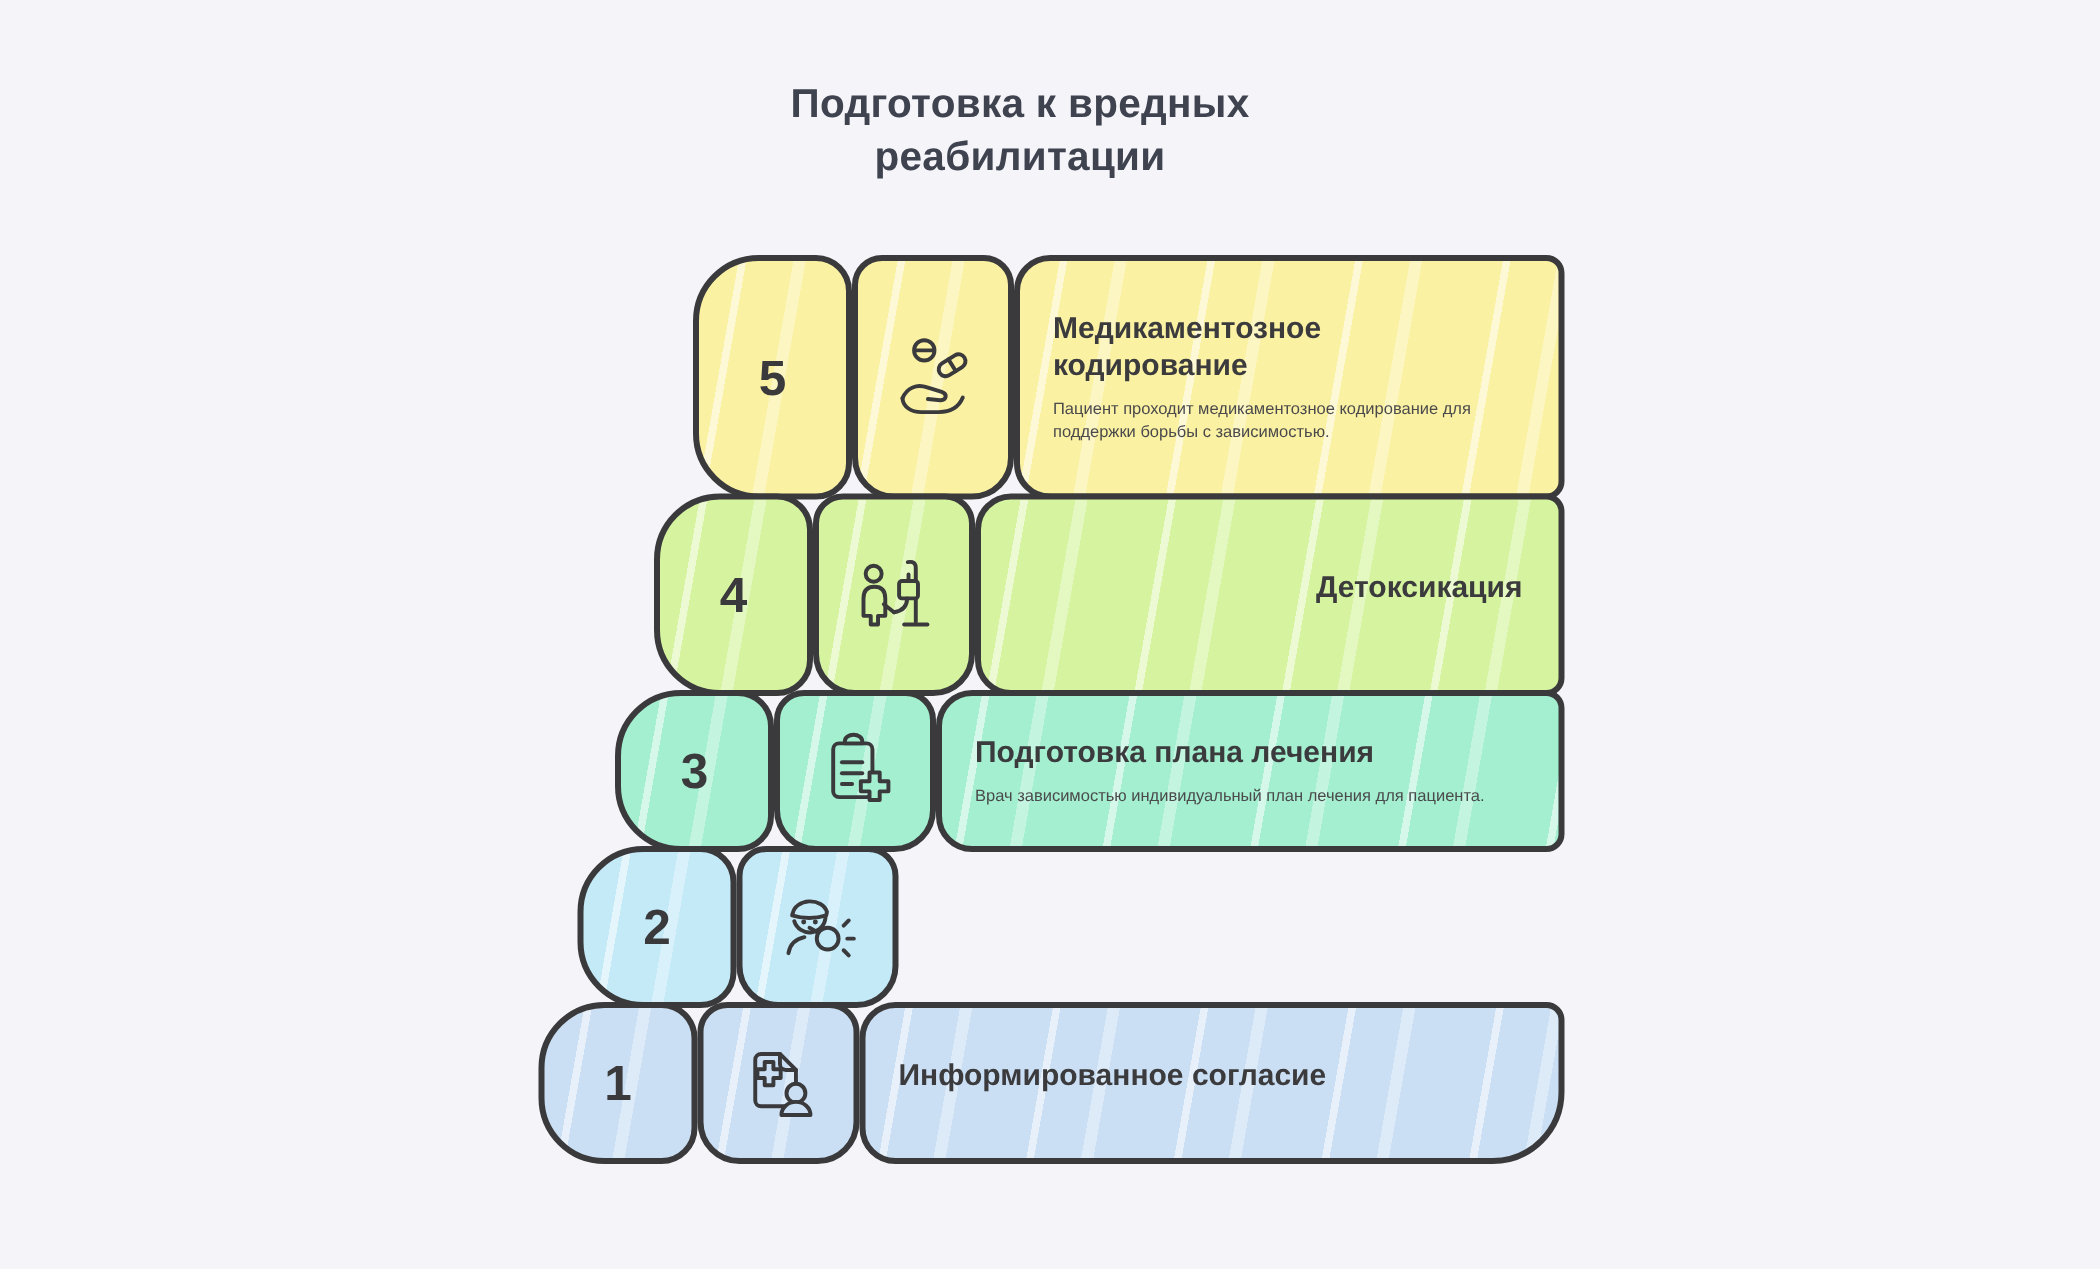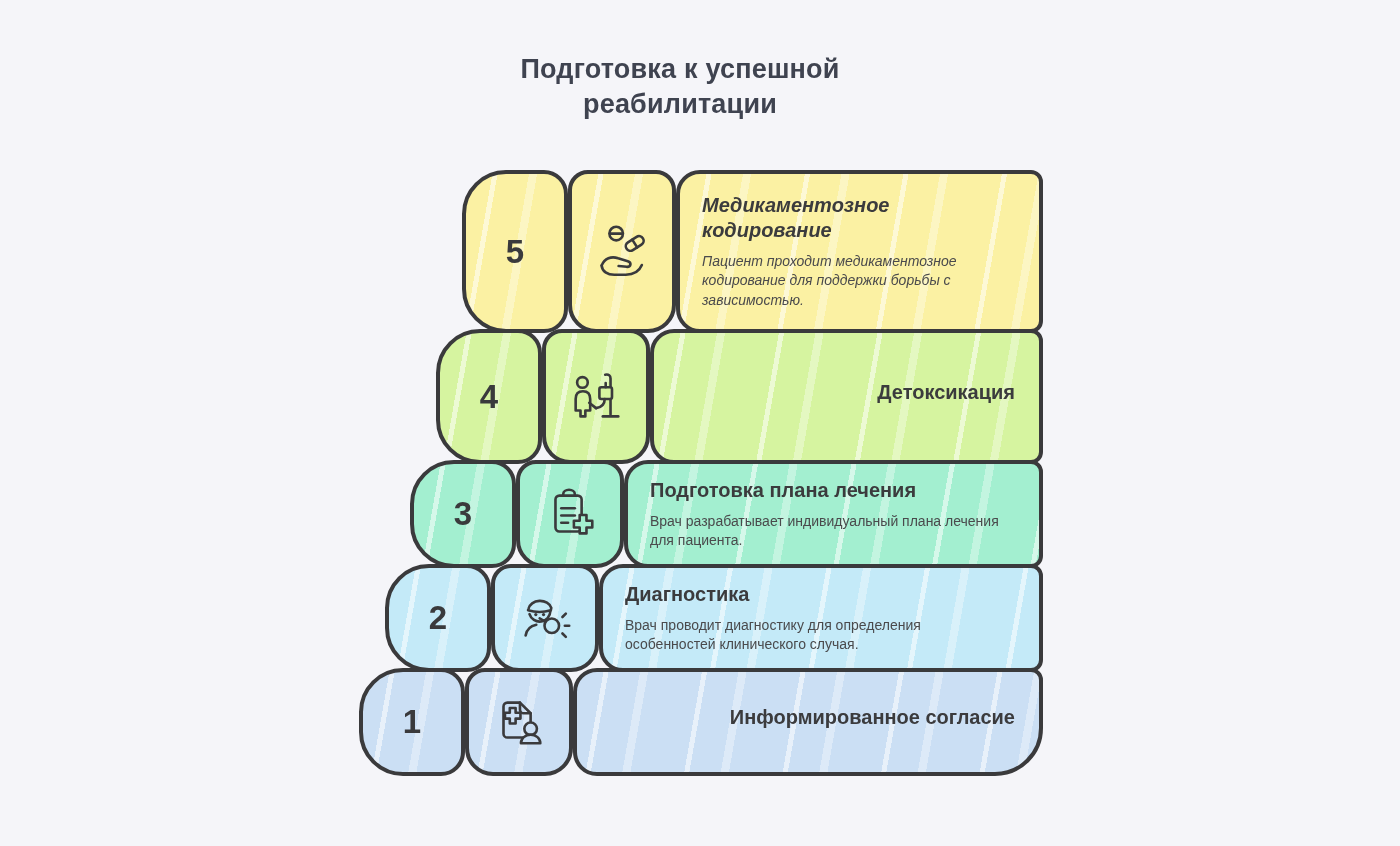--- a/index.html
+++ b/index.html
@@ -48,50 +48,50 @@
     border-radius: 24px 12px 12px 24px;
     display: flex; flex-direction: column; justify-content: center;
     padding: 14px 24px 14px 22px;
   }
   .row-1 .content { border-radius: 24px 12px 48px 24px; }
   .step-title {
     font-size: 20px; font-weight: bold; color: #3B3B3D;
     line-height: 1.25; margin-bottom: 9px;
   }
   .step-desc {
-    font-size: 14px; color: #4A4A4C; line-height: 1.36;
+    font-size: 11px; color: #4A4A4C; line-height: 1.36;
     max-width: 380px;
   }
   .icon-svg { display: block; }
   .icon-svg .ln { fill: none; stroke: #3A3A3C; stroke-width: 2.7; stroke-linecap: round; stroke-linejoin: round; }
   .icon-svg .fillbg { fill: var(--c, #fff); stroke: #3A3A3C; stroke-width: 2.7; stroke-linecap: round; stroke-linejoin: round; }
   .icon-svg .dot { fill: #3A3A3C; stroke: none; }
 </style>
 </head>
 <body style="background-color: rgb(245, 245, 249);">
 
-<div class="page-title">Подготовка к успешной реабилитации</div>
+<div class="page-title">Подготовка к вредных реабилитации</div>
 
 <div class="steps-canvas">
 
   <div class="row row-5" style="left:462px; top:170px; width:581px; height:163px;">
     <div class="part num" style="background-color: rgb(251, 241, 163); --c: #FBF1A3;">5</div>
     <div class="part tab" style="background-color: rgb(251, 241, 163); --c: #FBF1A3;">
       <svg class="icon-svg" width="62" height="62" viewBox="0 0 64 64">
         <circle class="ln" cx="26" cy="13" r="7"></circle>
         <path class="ln" d="M19.5 13 H32.5"></path>
         <g transform="rotate(-32 45 23)">
           <rect class="ln" x="35" y="18.5" width="20" height="9.5" rx="4.75"></rect>
           <path class="ln" d="M45 18.5 V28"></path>
         </g>
         <path class="ln" d="M11 46 C14 38.5 21 36 28 38.5 L38 41.5 C42 42.7 41.5 47.5 37 47.3 L28.5 46.5"></path>
         <path class="ln" d="M11 46 C11.5 52 17 55.5 24 55.5 L36 55.5 C44.5 55.5 50 51.5 52.5 45.5"></path>
       </svg>
     </div>
-    <div class="part content" style="background-color: rgb(251, 241, 163); font-style: italic; --c: #FBF1A3;">
+    <div class="part content" style="background-color: rgb(251, 241, 163); --c: #FBF1A3;">
       <div class="step-title">Медикаментозное кодирование</div>
       <div class="step-desc">Пациент проходит медикаментозное кодирование для поддержки борьбы с зависимостью.</div>
     </div>
   </div>
 
   <div class="row row-4" style="left:436px; top:329px; width:607px; height:135px;">
     <div class="part num" style="background-color: rgb(214, 244, 160); --c: #D6F4A0;">4</div>
     <div class="part tab" style="background-color: rgb(214, 244, 160); --c: #D6F4A0;">
       <svg class="icon-svg" width="62" height="62" viewBox="0 0 64 64">
         <path class="ln" d="M47 50 V13 Q47 8 41.5 9"></path>
@@ -116,56 +116,52 @@
         <rect class="ln" x="17" y="13" width="27" height="37" rx="4"></rect>
         <path class="fillbg" d="M25 13 v-1.5 a6 4.5 0 0 1 12 0 V13 z"></path>
         <path class="ln" d="M23 26 H37"></path>
         <path class="ln" d="M23 33.5 H37"></path>
         <path class="ln" d="M23 41 H30"></path>
         <path class="fillbg" d="M42 33 h7 v6 h6 v7 h-6 v6 h-7 v-6 h-6 v-7 h6 z"></path>
       </svg>
     </div>
     <div class="part content" style="background-color: rgb(163, 239, 208); --c: #A3EFD0;">
       <div class="step-title">Подготовка плана лечения</div>
-      <div class="step-desc">Врач разрабатывает индивидуальный плана лечения для пациента.</div>
+      <div class="step-desc">Врач зависимостью индивидуальный план лечения для пациента.</div>
     </div>
   </div>
 
   <div class="row row-2" style="left:385px; top:564px; width:658px; height:108px;">
     <div class="part num" style="background-color: rgb(196, 234, 248); --c: #C4EAF8;">2</div>
     <div class="part tab" style="background-color: rgb(196, 234, 248); --c: #C4EAF8;">
       <svg class="icon-svg" width="62" height="62" viewBox="0 0 64 64">
         <path class="ln" d="M16 28 a11 11 0 0 0 21.5 -3"></path>
         <path class="fillbg" d="M15 22.5 a12 9.5 0 0 1 23.5 -1 l-0.5 2.5 a40 40 0 0 1 -23.5 0 z"></path>
         <circle class="dot" cx="22.5" cy="28.5" r="1.7"></circle>
         <circle class="dot" cx="30.5" cy="28.5" r="1.7"></circle>
         <path class="ln" d="M12 50 q1.5 -9 11 -11"></path>
         <path class="ln" d="M36 38.5 q4 0.5 7 3"></path>
         <path class="fillbg" d="M33.5 36.5 L26.5 32.5"></path>
         <circle class="fillbg" cx="39" cy="40" r="7.5"></circle>
         <path class="ln" d="M50 31 l3.5 -3.5"></path>
         <path class="ln" d="M52.5 40 h4.5"></path>
         <path class="ln" d="M50 48 l3.5 3.5"></path>
       </svg>
     </div>
-    <div class="part content" style="background-color: rgb(196, 234, 248); --c: #C4EAF8;">
-      <div class="step-title">Диагностика</div>
-      <div class="step-desc">Врач проводит диагностику для определения особенностей клинического случая.</div>
-    </div>
   </div>
 
   <div class="row row-1" style="left:359px; top:668px; width:684px; height:108px;">
     <div class="part num" style="background-color: rgb(203, 223, 244); --c: #CBDFF4;">1</div>
     <div class="part tab" style="background-color: rgb(203, 223, 244); --c: #CBDFF4;">
       <svg class="icon-svg" width="62" height="62" viewBox="0 0 64 64">
         <path class="ln" d="M20 12 h13 l11 11 v21 a4 4 0 0 1 -4 4 h-20 a4 4 0 0 1 -4 -4 v-28 a4 4 0 0 1 4 -4 z"></path>
         <path class="ln" d="M33 12 v7 a4 4 0 0 0 4 4 h7"></path>
         <path class="fillbg" d="M22.5 17.5 h6 v5 h5 v6 h-5 v5 h-6 v-5 h-5 v-6 h5 z"></path>
         <circle class="fillbg" cx="44" cy="39" r="6.5"></circle>
         <path class="fillbg" d="M34 54 a10 9 0 0 1 20 0 z"></path>
       </svg>
     </div>
-    <div class="part content" style="background-color: rgb(203, 223, 244); text-align: right; --c: #CBDFF4;">
+    <div class="part content" style="background-color: rgb(203, 223, 244); --c: #CBDFF4;">
       <div class="step-title">Информированное согласие</div>
     </div>
   </div>
 
 </div>
 
 </body></html>

